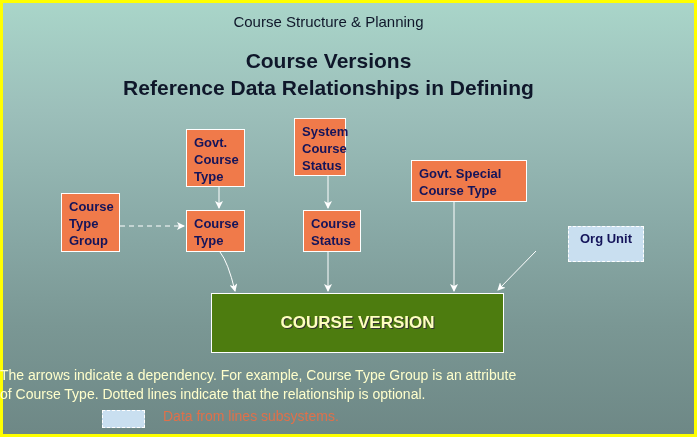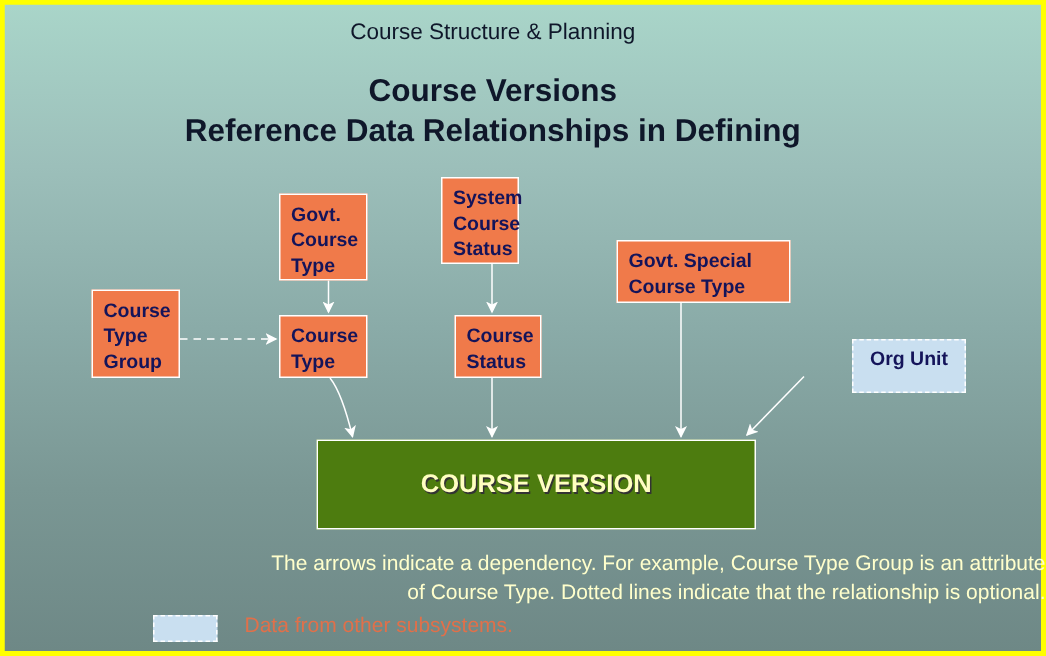--- a/index.html
+++ b/index.html
@@ -16,21 +16,21 @@
     position: absolute; box-sizing: border-box; background: #f07a4a; border: 1px solid #ffffff;
     color: #14145a; font-weight: bold; font-size: 13px; line-height: 17px; padding: 4px 7px;
   }
   .box.ext { background: #c9dff0; border: 1px dashed #ffffff; text-align: center; padding: 3px 4px; }
   .cv {
     position: absolute; left: 211px; top: 293px; width: 293px; height: 60px; box-sizing: border-box;
     background: #4d7c0f; border: 1px solid #ffffff; display: flex; align-items: center; justify-content: center;
     color: #ffffc0; font-weight: bold; font-size: 17px; text-shadow: 1px 1px 0 #333333;
   }
   svg.arrows { position: absolute; left: 0; top: 0; }
-  .note { position: absolute; left: 0; width: 697px; top: 366px; color: #ffffcc; font-size: 14px; text-align: right; line-height: 19px; }
+  .note { position: absolute; left: 0; width: 697px; top: 366px; color: #ffffcc; font-size: 14px; text-align: left; line-height: 19px; }
   .legend-swatch { position: absolute; left: 102px; top: 410px; width: 43px; height: 18px; background: #c9dff0; border: 1px dashed #ffffff; box-sizing: border-box; }
   .legend-text { position: absolute; left: 163px; top: 408px; color: #e0704a; font-size: 14px; }
 </style>
 </head>
 <body>
 
 <div class="slide"></div>
 
 <div class="t subtitle">Course Structure &amp; Planning</div>
 <div class="t title">
@@ -87,13 +87,13 @@
 <div class="cv">
   <span>COURSE VERSION</span>
 </div>
 
 <div class="note">
   <div>The arrows indicate a dependency.  For example, Course Type Group is an attribute</div>
   <div>of Course Type.  Dotted lines indicate that the relationship is optional.</div>
 </div>
 
 <div class="legend-swatch"></div>
-<div class="legend-text">Data from other subsystems.</div>
+<div class="legend-text">Data from lines subsystems.</div>
 
 </body></html>

